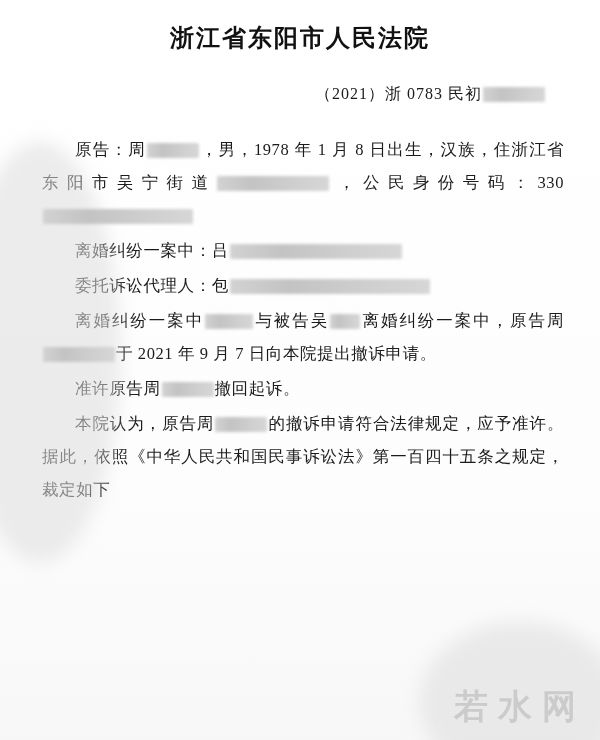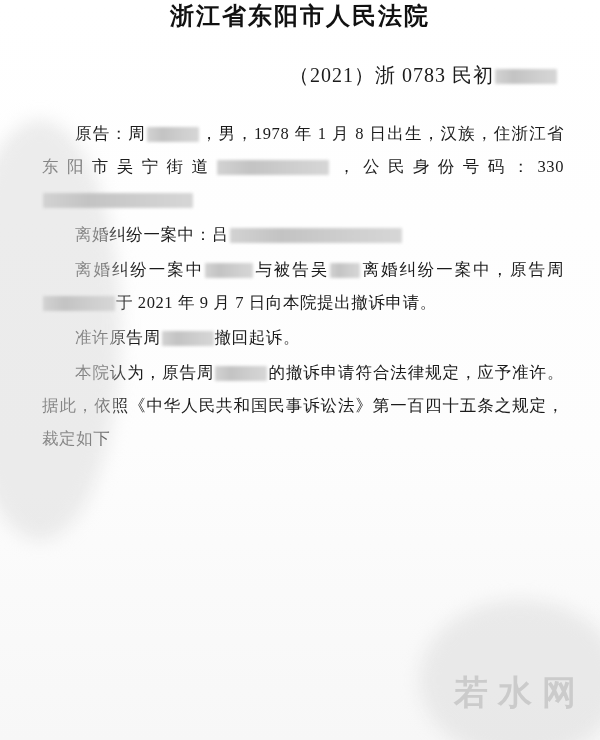--- a/index.html
+++ b/index.html
@@ -21,35 +21,36 @@
     height: 740px;
     background: linear-gradient(180deg, #ffffff 0%, #fdfdfd 60%, #f7f7f7 100%);
     padding: 0;
     box-sizing: border-box;
   }
   .doc-title {
     text-align: center;
     font-weight: bold;
     font-size: 24px;
     letter-spacing: 2px;
+    margin-top: 22px;
     color: #111;
   }
   .doc-subtitle {
     text-align: center;
     font-weight: bold;
     font-size: 23px;
     letter-spacing: 3px;
     margin-top: 20px;
     color: #111;
   }
   .case-number {
     text-align: right;
-    font-size: 20px;
+    font-size: 16px;
     margin-top: 30px;
-    padding-right: 42px;
+    padding-right: 54px;
     letter-spacing: 1px;
     white-space: nowrap;
   }
   .body-text {
     margin-top: 28px;
     padding: 0 36px 0 42px;
     font-size: 16.5px;
     line-height: 2.0;
     text-align: justify;
     letter-spacing: 0.6px;
@@ -65,21 +66,21 @@
     border-radius: 1px;
     background: linear-gradient(90deg, #d2d2d2 0%, #c3c3c3 30%, #cfcfcf 70%, #d6d6d6 100%);
     filter: blur(1.6px);
     margin: 0 1px;
     position: relative;
     top: -1px;
   }
   .watermark {
     position: absolute;
     right: 14px;
-    bottom: 24px;
+    bottom: 32px;
     font-size: 34px;
     font-weight: bold;
     color: #c9c9c9;
     letter-spacing: 10px;
     font-family: "Liberation Sans", "DejaVu Sans", sans-serif;
     opacity: 0.92;
   }
   .smudge {
     position: absolute;
     background: rgba(220,220,220,0.55);
@@ -106,20 +107,23 @@
   <div class="body-text">
 
     <p class="para">
       <span>原告：周</span><span class="redact" style="width:52px;"></span><span>，男，1978 年 1 月 8 日出生，汉族，住浙江省东阳市吴宁街道</span><span class="redact" style="width:112px;"></span><span>，公民身份号码：330</span><span class="redact" style="width:150px;"></span>
     </p>
 
     <p class="para">
       <span>离婚纠纷一案中：吕</span><span class="redact" style="width:172px;"></span>
     </p>
 
+    <p class="para">
+      <span>委托诉讼代理人：包</span><span class="redact" style="width:200px;"></span>
+    </p>
 
 
 
     <p class="para">
       <span>离婚纠纷一案中</span><span class="redact" style="width:48px;"></span><span>与被告吴</span><span class="redact" style="width:30px;"></span><span>离婚纠纷一案中，原告周</span><span class="redact" style="width:72px;"></span><span>于 2021 年 9 月 7 日向本院提出撤诉申请。</span>
     </p>
 
     <p class="para">
       <span>准许原告周</span><span class="redact" style="width:52px;"></span><span>撤回起诉。</span>
     </p>

